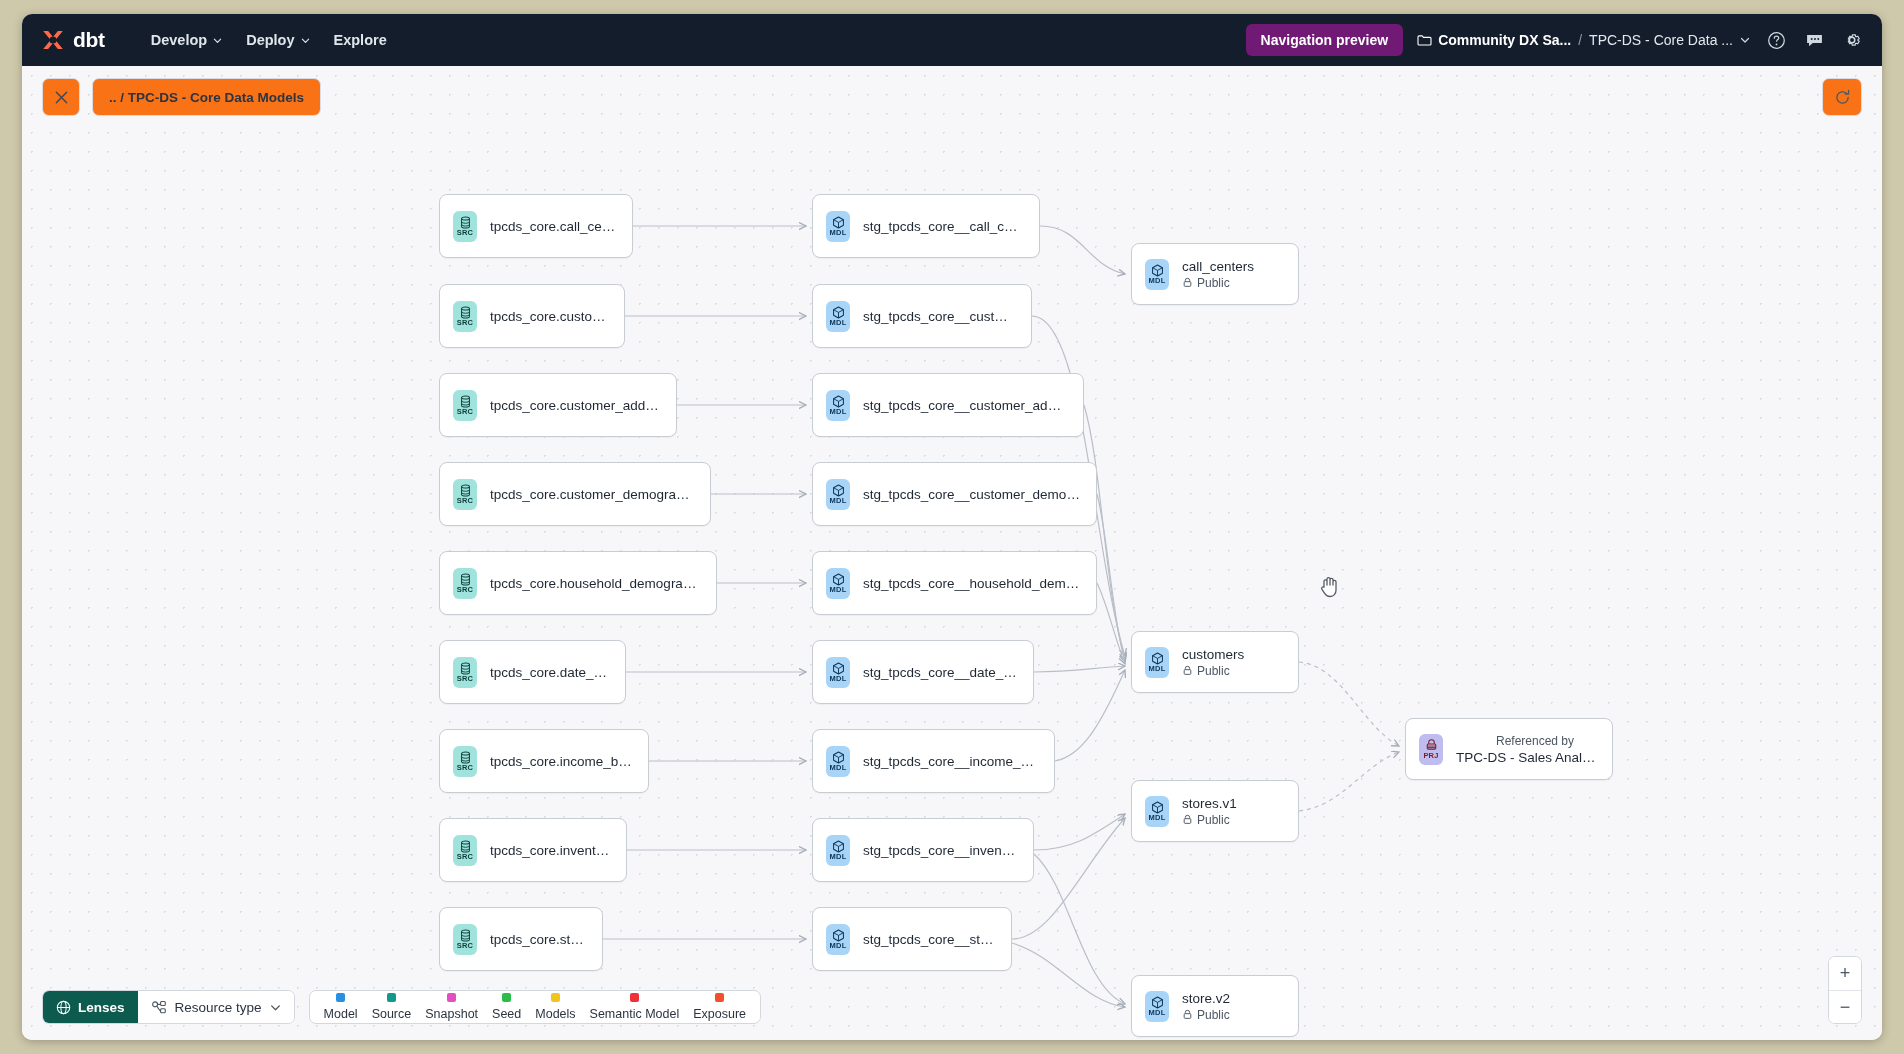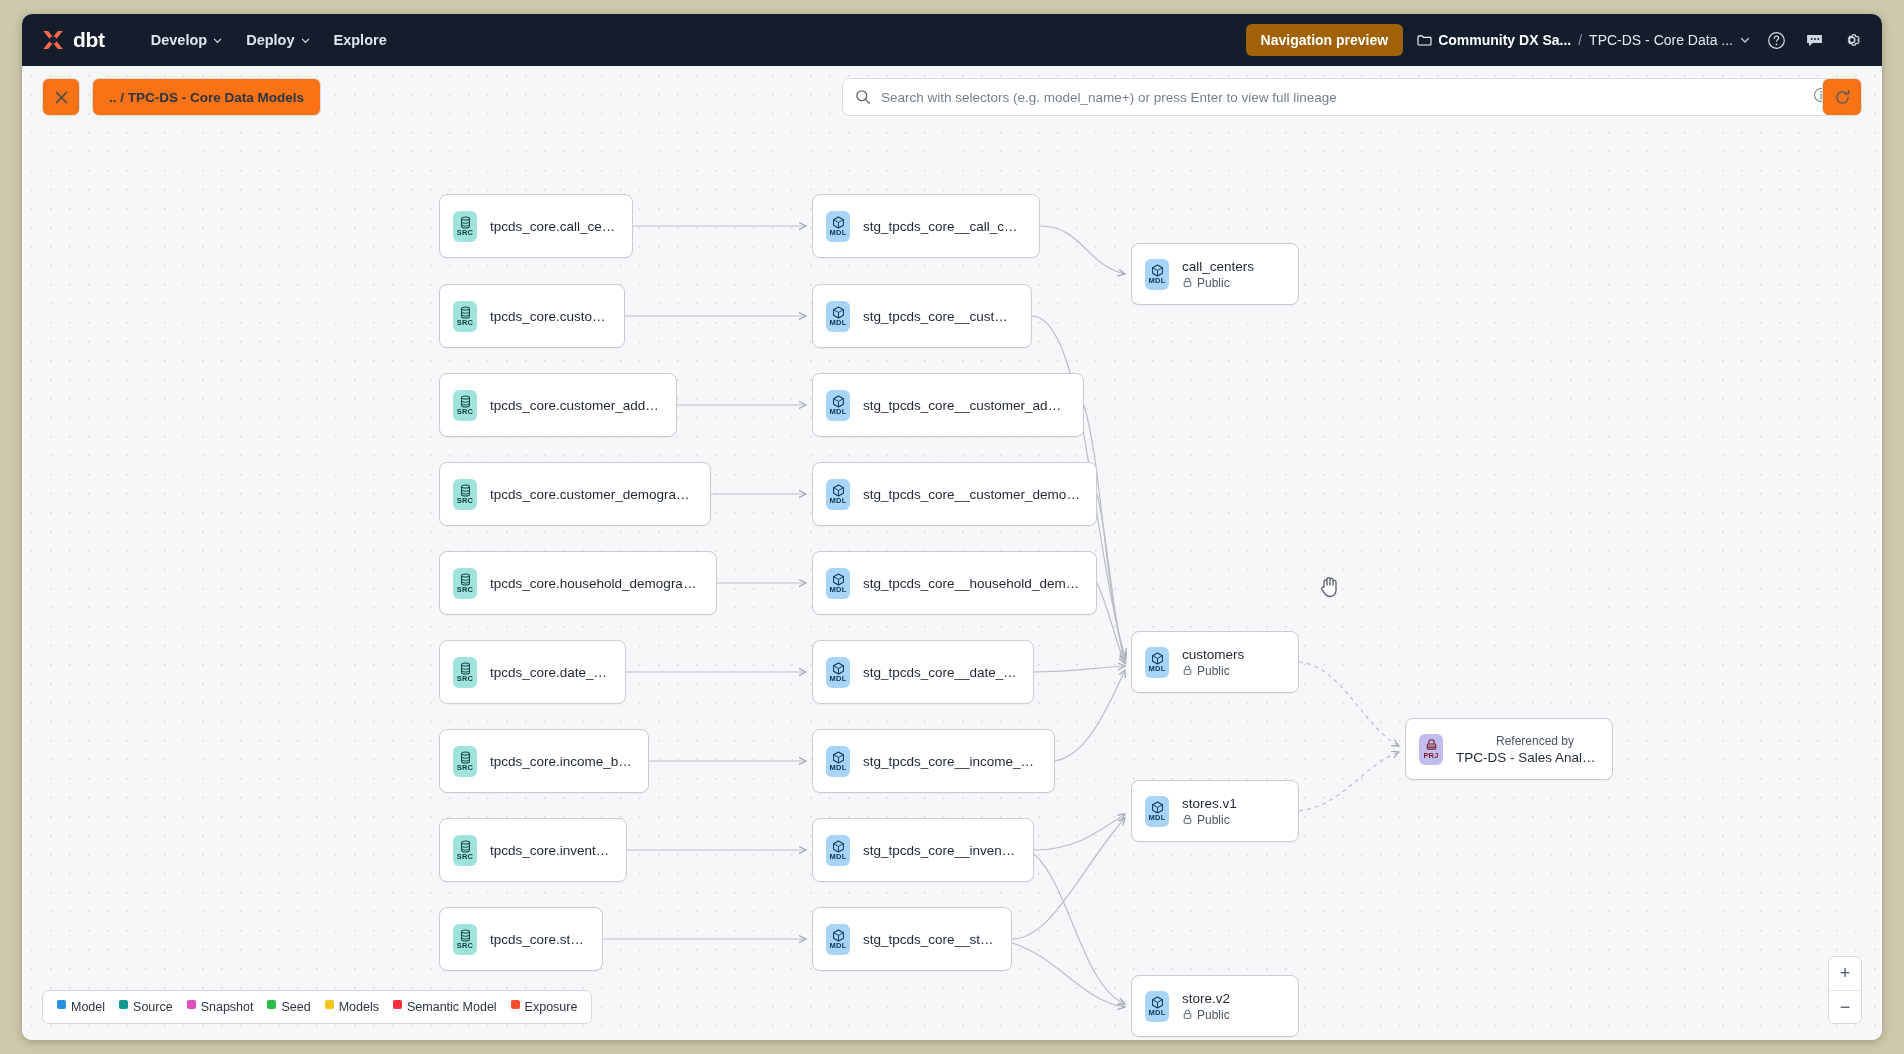--- a/index.html
+++ b/index.html
@@ -39,21 +39,21 @@
     font-size: 14.5px; font-weight: 600; color: #dfe5ec;
     padding: 6px 12px; border-radius: 5px; cursor: pointer;
     white-space: nowrap;
   }
   .caret { width: 9px; height: 9px; }
 
   .topbar-right {
     margin-left: auto; display: flex; align-items: center; gap: 14px;
   }
   #nav-preview-btn {
-    background: #a16207; color: #ffffff;
+    background: #701a75; color: #ffffff;
     font-size: 14px; font-weight: 600;
     padding: 8px 15px; border-radius: 6px;
     border: none; cursor: pointer; white-space: nowrap;
   }
   .breadcrumb { display: flex; align-items: center; gap: 7px; font-size: 14px; white-space: nowrap; }
   .bc-link { display: flex; align-items: center; gap: 6px; font-weight: 700; color: #ffffff; cursor: pointer; }
   .bc-sep { color: #8e99a8; font-weight: 400; }
   .bc-project { display:flex; align-items:center; gap:7px; color: #e3e8ef; font-weight: 400; cursor: pointer; }
   .icon-btn-dark {
     width: 24px; height: 24px; display: flex; align-items: center; justify-content: center;
@@ -152,21 +152,21 @@
     padding: 0 13px; font-size: 13.5px; font-weight: 700; cursor: pointer;
   }
   #resource-type-btn {
     height: 100%; display: flex; align-items: center; gap: 8px;
     padding: 0 13px; font-size: 13.5px; color: #2b3440; cursor: pointer; background: #fff;
   }
   #legend {
     height: 34px; background: #fff; border: 1px solid #d3d8de; border-radius: 7px;
     display: flex; align-items: center; gap: 14px; padding: 0 14px;
   }
-  .legend-item { display: flex; gap: 5px; font-size: 12.5px; color: #2b3440; white-space: nowrap; }
+  .legend-item { display: flex; align-items: center; gap: 5px; font-size: 12.5px; color: #2b3440; white-space: nowrap; flex-direction: column; }
   .legend-swatch { width: 9px; height: 9px; border-radius: 2px; flex: 0 0 auto; }
 
   
   #zoom-controls {
     position: absolute; right: 20px; bottom: 16px;
     width: 34px;
     background: #fff; border: 1px solid #d3d8de; border-radius: 7px;
     display: flex; flex-direction: column; overflow: hidden; z-index: 6;
   }
   .zoom-btn {
@@ -627,44 +627,52 @@
   </div>
 
   <div id="lineage-toolbar">
     <div class="tool-box" id="close-btn">
       <svg width="15" height="15" viewBox="0 0 16 16">
         <path d="M2.5 2.5 L13.5 13.5 M13.5 2.5 L2.5 13.5" stroke="#3d4651" stroke-width="1.5" stroke-linecap="round"></path>
       </svg>
     </div>
     <div class="tool-box" id="breadcrumb-chip">.. / TPC-DS - Core Data Models</div>
 
-    <div id="search-wrap">
-      <svg width="16" height="16" viewBox="0 0 18 18">
-        <circle cx="7.6" cy="7.6" r="5.5" fill="none" stroke="#5d6672" stroke-width="1.5"></circle>
-        <path d="M11.7 11.7 L16 16" stroke="#5d6672" stroke-width="1.5" stroke-linecap="round"></path>
-      </svg>
-      <input id="search-input" type="text" placeholder="Search with selectors (e.g. model_name+) or press Enter to view full lineage" style="">
-      <span>
-        <svg width="16" height="16" viewBox="0 0 18 18">
-          <circle cx="9" cy="9" r="7.3" fill="none" stroke="#7b8490" stroke-width="1.2"></circle>
-          <circle cx="9" cy="5.4" r="0.95" fill="#7b8490"></circle>
-          <path d="M9 8.1 V12.9" stroke="#7b8490" stroke-width="1.3" stroke-linecap="round"></path>
-        </svg>
-      </span>
-    </div>
 
     <div class="tool-box" id="refresh-btn">
       <svg width="17" height="17" viewBox="0 0 18 18">
         <path d="M15 9a6 6 0 1 1-1.9-4.4" fill="none" stroke="#4d5663" stroke-width="1.4" stroke-linecap="round"></path>
         <path d="M15.4 1.6 V5.3 H11.7" fill="none" stroke="#4d5663" stroke-width="1.4" stroke-linecap="round" stroke-linejoin="round"></path>
       </svg>
     </div>
   </div>
 
   <div id="bottom-bar">
+    <div id="lenses-group">
+      <div id="lenses-btn">
+        <svg width="15" height="15" viewBox="0 0 16 16">
+          <circle cx="8" cy="8" r="6.6" fill="none" stroke="#ffffff" stroke-width="1.2"></circle>
+          <ellipse cx="8" cy="8" rx="2.8" ry="6.6" fill="none" stroke="#ffffff" stroke-width="1.1"></ellipse>
+          <path d="M1.4 8 H14.6" stroke="#ffffff" stroke-width="1.1"></path>
+        </svg>
+        <span>Lenses</span>
+      </div>
+      <div id="resource-type-btn">
+        <svg width="16" height="15" viewBox="0 0 17 16">
+          <circle cx="4.3" cy="4.6" r="2.6" fill="none" stroke="#4d5663" stroke-width="1.2"></circle>
+          <rect x="10.2" y="1.6" width="5" height="4.3" rx="1" fill="none" stroke="#4d5663" stroke-width="1.2"></rect>
+          <rect x="10.2" y="9.3" width="5" height="4.3" rx="1" fill="none" stroke="#4d5663" stroke-width="1.2"></rect>
+          <path d="M6.9 4.6 H10.2 M6.3 6.6 C8 9 8.6 11.4 10.2 11.4" fill="none" stroke="#4d5663" stroke-width="1.2"></path>
+        </svg>
+        <span>Resource type</span>
+        <svg width="11" height="11" viewBox="0 0 10 10">
+          <path d="M1.5 3.5 L5 7 L8.5 3.5" fill="none" stroke="#4d5663" stroke-width="1.2" stroke-linecap="round" stroke-linejoin="round"></path>
+        </svg>
+      </div>
+    </div>
     <div id="legend">
         <div class="legend-item">
           <span class="legend-swatch" style="background:#2a8fe0"></span>
           <span>Model</span>
         </div>
         <div class="legend-item">
           <span class="legend-swatch" style="background:#12988c"></span>
           <span>Source</span>
         </div>
         <div class="legend-item">

